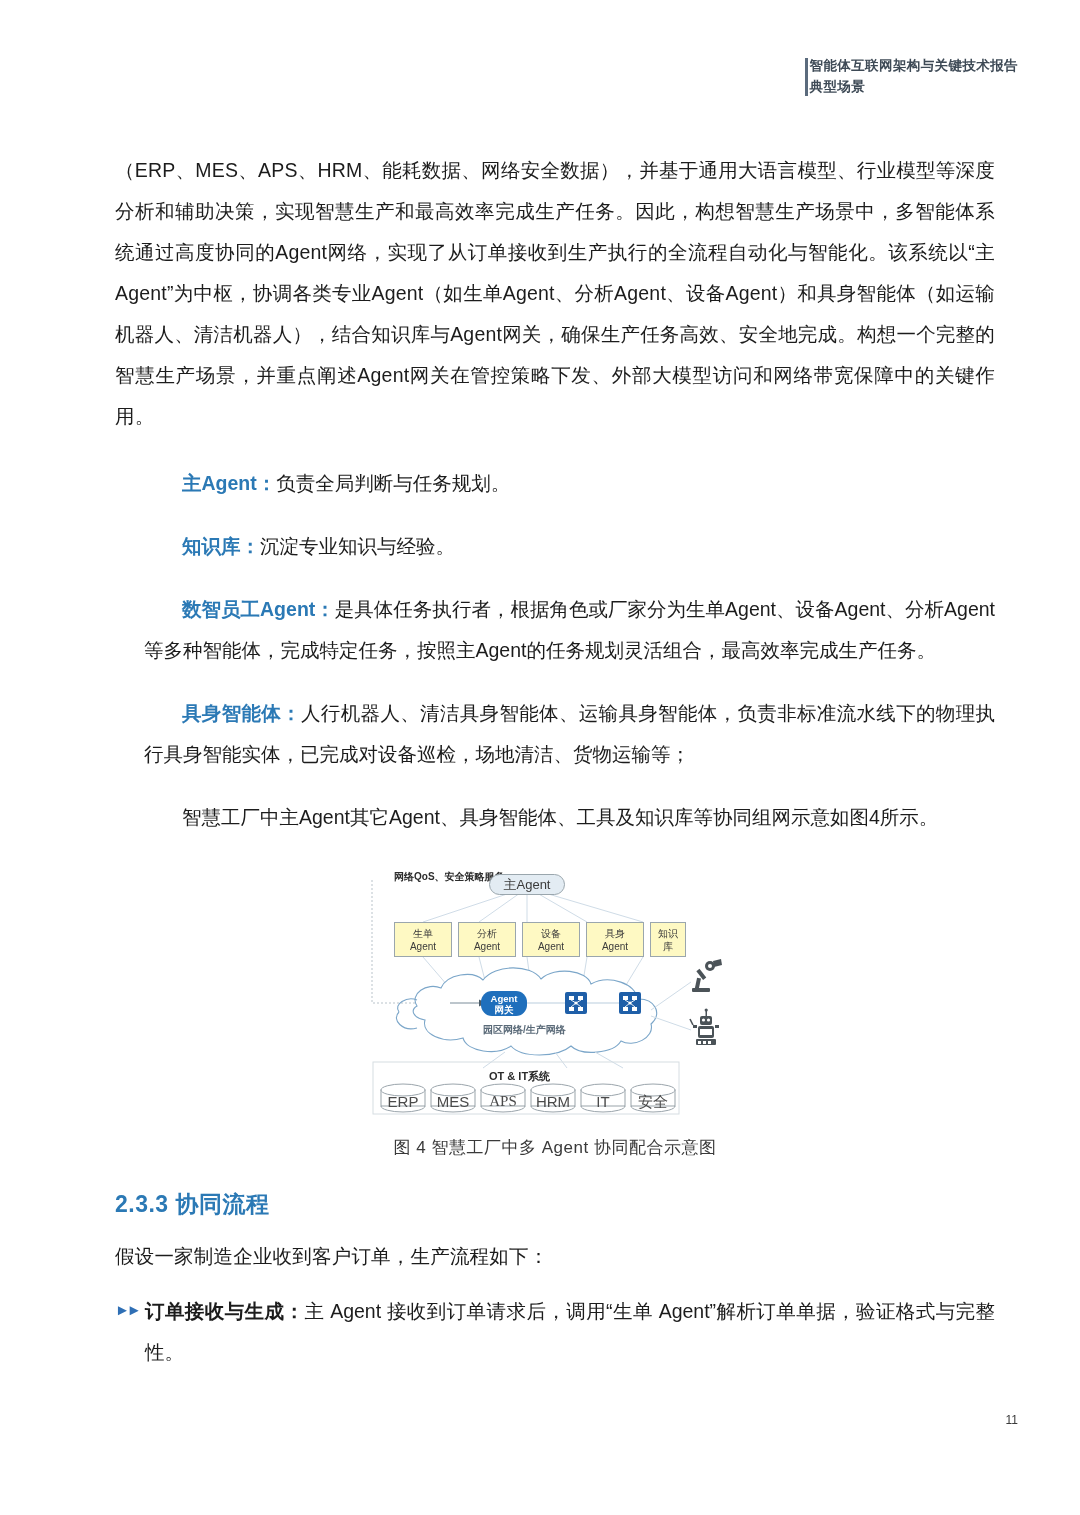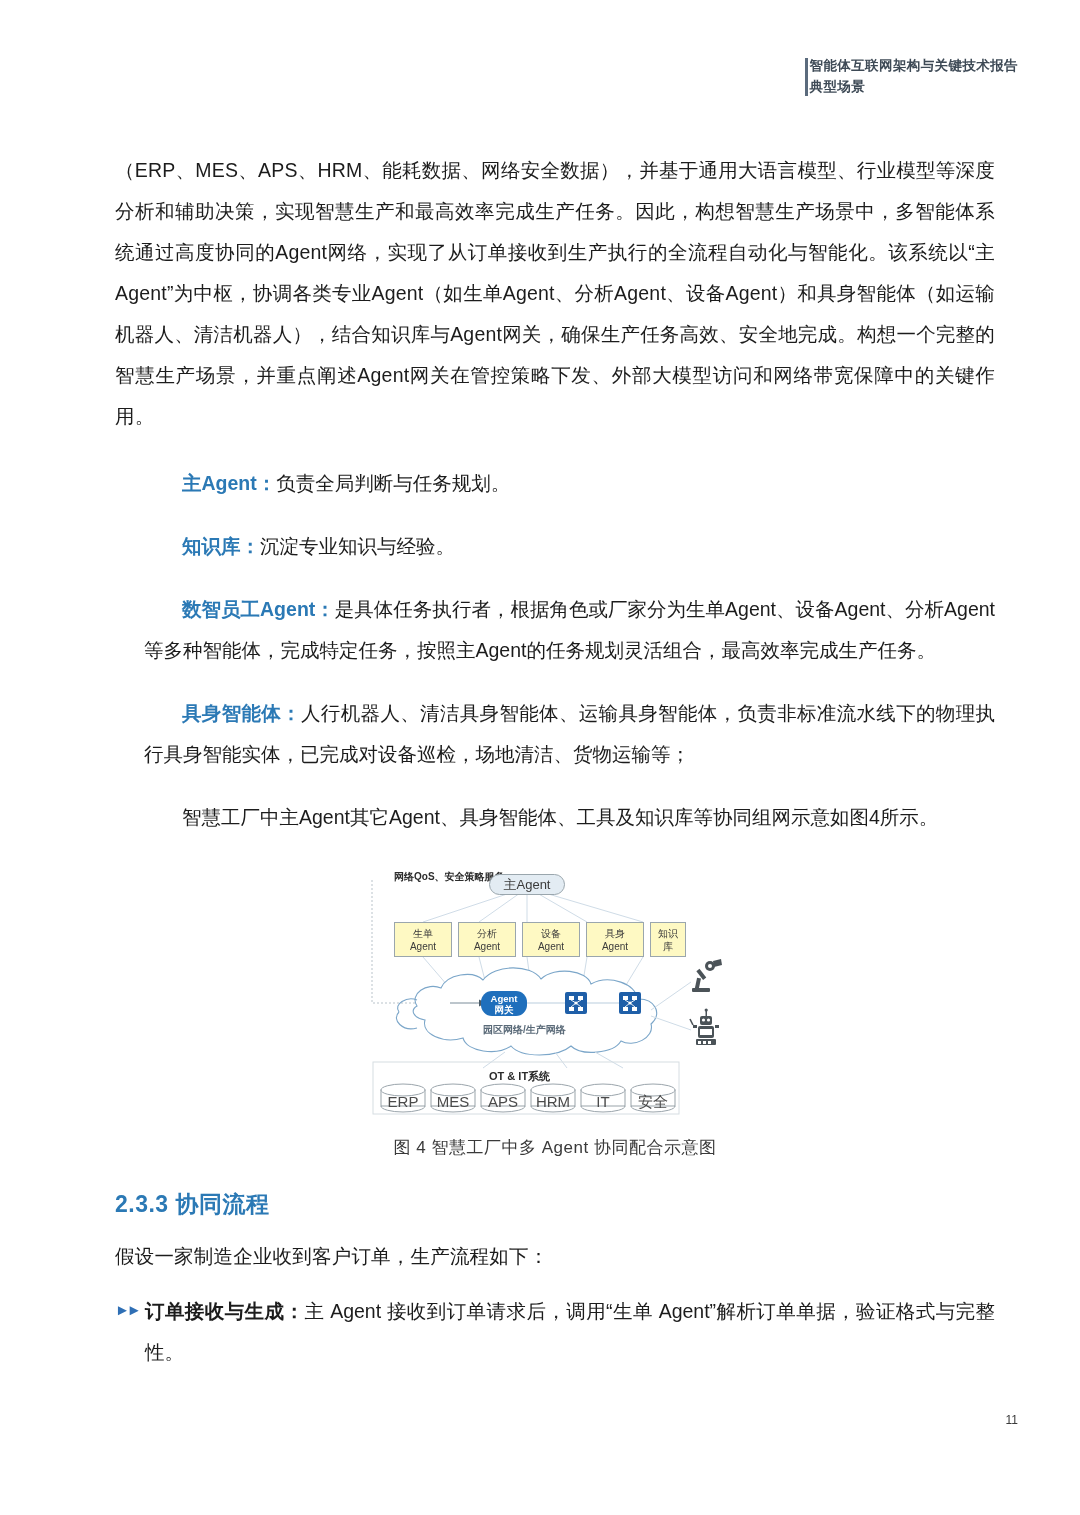--- a/index.html
+++ b/index.html
@@ -420,21 +420,21 @@
         <span>Agent</span>
         <span>网关</span>
       </div>
 
       <div class="dg-cloudtext" style="left:128px; top:163px;">园区网络/生产网络</div>
 
       <div class="dg-ot" style="left:134px; top:209px;">OT &amp; IT系统</div>
 
       <div class="dg-cyl-text" style="left:26px; top:233px; width:44px;">ERP</div>
       <div class="dg-cyl-text" style="left:76px; top:233px; width:44px;">MES</div>
-      <div class="dg-cyl-text" style="left:126px; top:233px; width:44px;">APS</div>
+      <div class="dg-cyl-text" style="left:126px; top:233px; width:44px;font-family:Liberation Serif, serif;">APS</div>
       <div class="dg-cyl-text" style="left:176px; top:233px; width:44px;">HRM</div>
       <div class="dg-cyl-text" style="left:226px; top:233px; width:44px;">IT</div>
       <div class="dg-cyl-text" style="left:276px; top:233px; width:44px;">安全</div>
     </div>
 
     <div class="fig-caption">图 4 智慧工厂中多 Agent 协同配合示意图</div>
 
     <div class="h3 mt-30">2.3.3 协同流程</div>
 
     <p class="body mt-16">假设一家制造企业收到客户订单，生产流程如下：</p>

